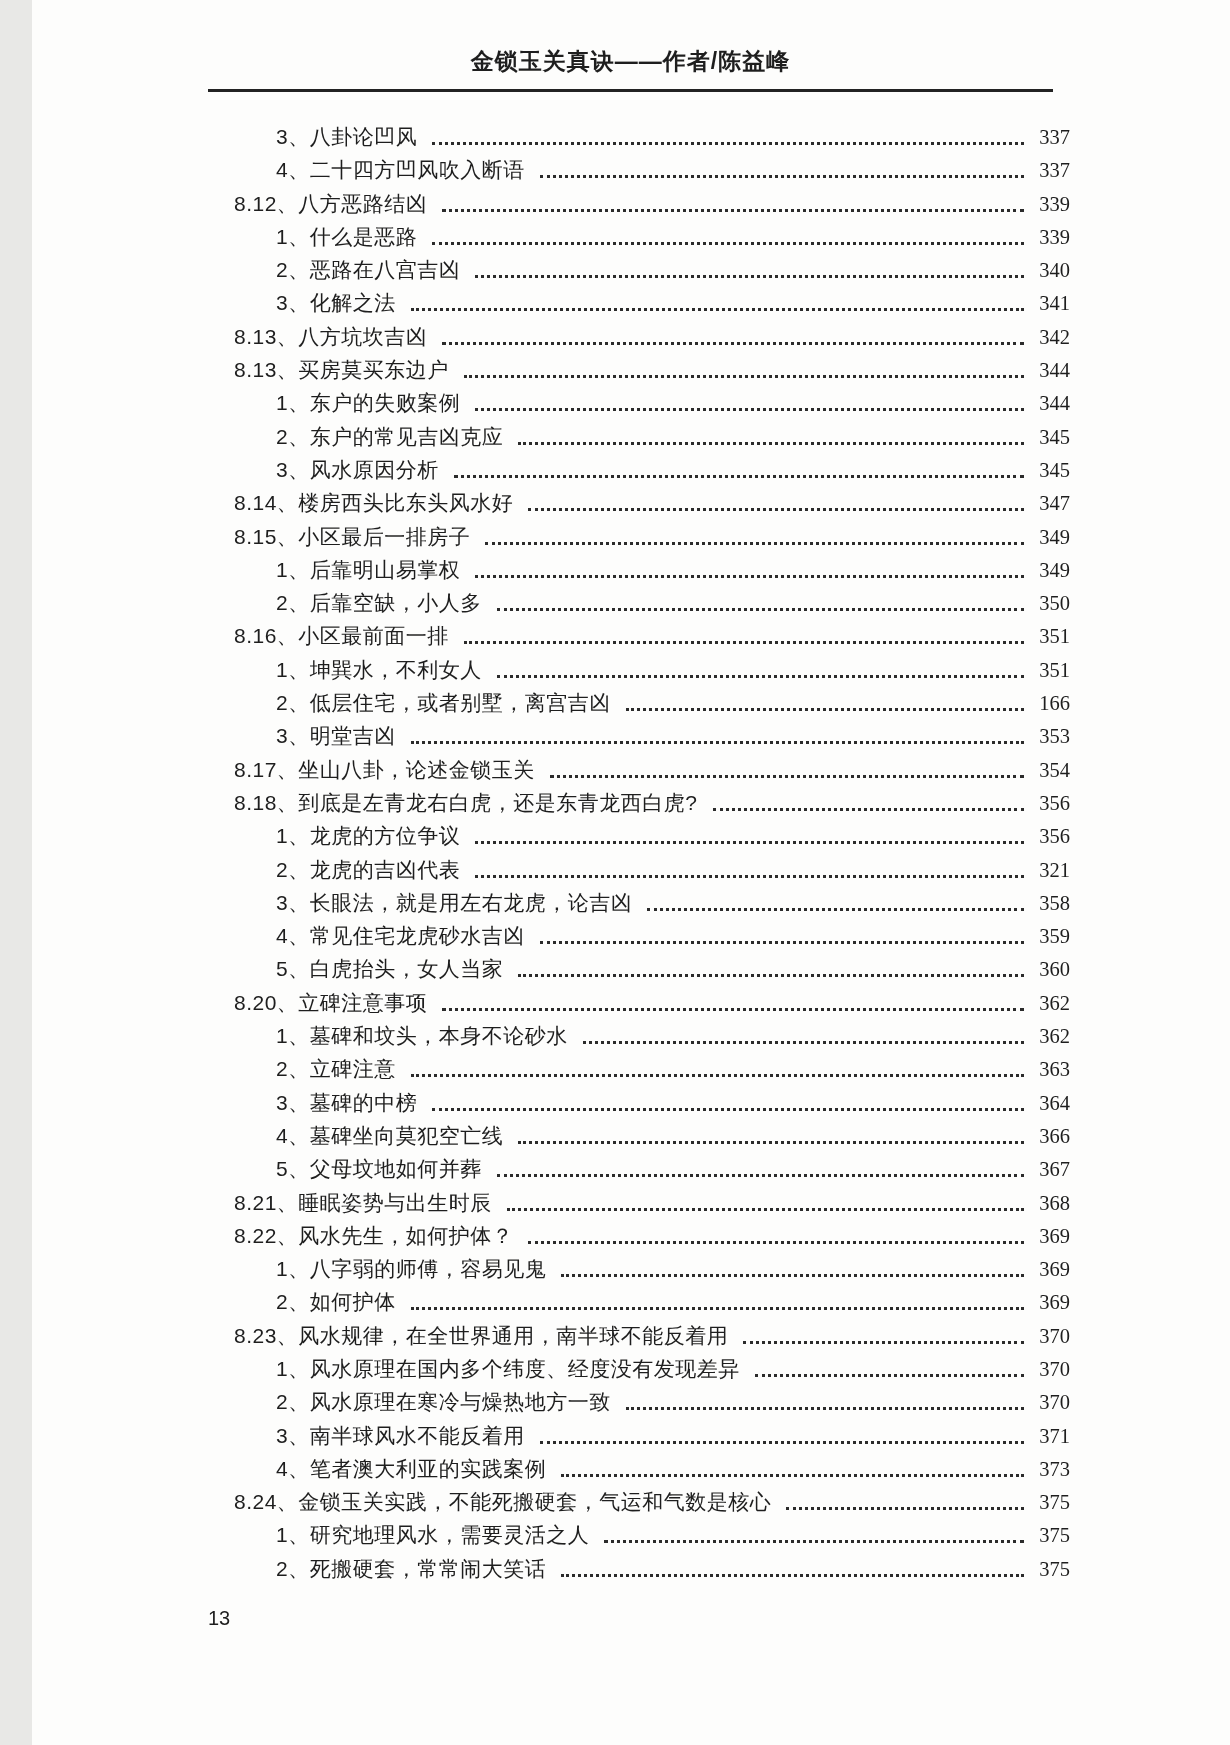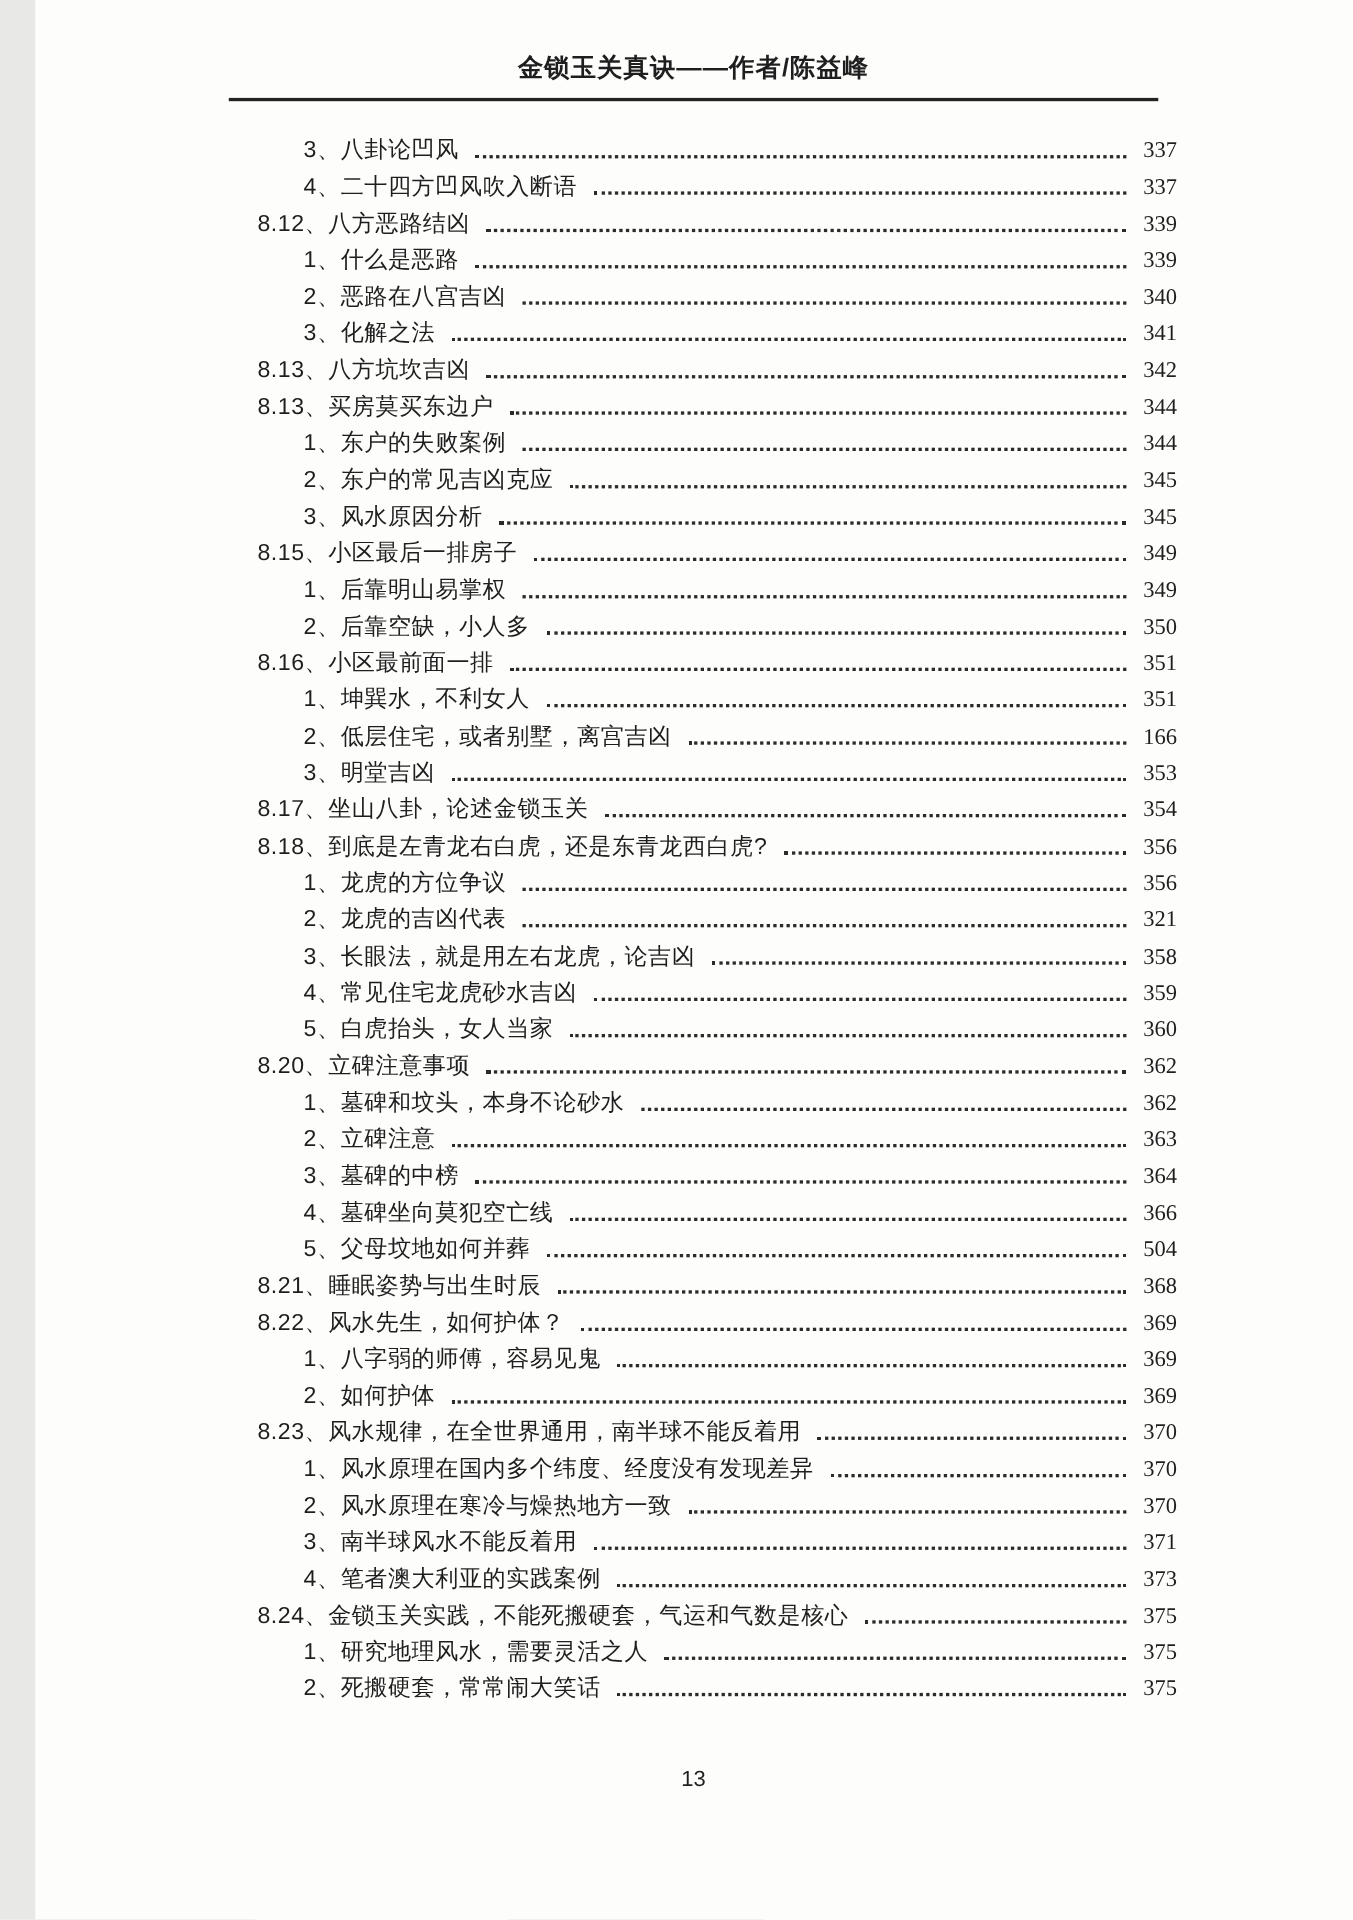--- a/index.html
+++ b/index.html
@@ -68,21 +68,20 @@
   .toc-page {
     white-space: nowrap;
     font-size: 20.5px;
     font-family: Liberation Serif, serif;
   }
   .footer {
     position: absolute;
     top: 1602px;
     left: 176px;
     width: 845px;
-    text-align: center;
     font-size: 20px;
     line-height: 32px;
   }
 </style>
 </head>
 <body>
 
 <div class="page">
 
   <div class="header-title">金锁玉关真诀——作者/陈益峰</div>
@@ -139,20 +138,25 @@
         <span class="toc-label">2、东户的常见吉凶克应</span>
         <span class="leader"></span>
         <span class="toc-page">345</span>
       </div>
       <div class="toc-row lvl2">
         <span class="toc-label">3、风水原因分析</span>
         <span class="leader"></span>
         <span class="toc-page">345</span>
       </div>
       <div class="toc-row lvl1">
+        <span class="toc-label">8.14、楼房西头比东头风水好</span>
+        <span class="leader"></span>
+        <span class="toc-page">347</span>
+      </div>
+      <div class="toc-row lvl1">
         <span class="toc-label">8.15、小区最后一排房子</span>
         <span class="leader"></span>
         <span class="toc-page">349</span>
       </div>
       <div class="toc-row lvl2">
         <span class="toc-label">1、后靠明山易掌权</span>
         <span class="leader"></span>
         <span class="toc-page">349</span>
       </div>
       <div class="toc-row lvl2">
@@ -236,21 +240,21 @@
         <span class="toc-page">364</span>
       </div>
       <div class="toc-row lvl2">
         <span class="toc-label">4、墓碑坐向莫犯空亡线</span>
         <span class="leader"></span>
         <span class="toc-page">366</span>
       </div>
       <div class="toc-row lvl2">
         <span class="toc-label">5、父母坟地如何并葬</span>
         <span class="leader"></span>
-        <span class="toc-page">504</span>
+        <span class="toc-page">367</span>
       </div>
       <div class="toc-row lvl1">
         <span class="toc-label">8.21、睡眠姿势与出生时辰</span>
         <span class="leader"></span>
         <span class="toc-page">368</span>
       </div>
       <div class="toc-row lvl1">
         <span class="toc-label">8.22、风水先生，如何护体？</span>
         <span class="leader"></span>
         <span class="toc-page">369</span>

